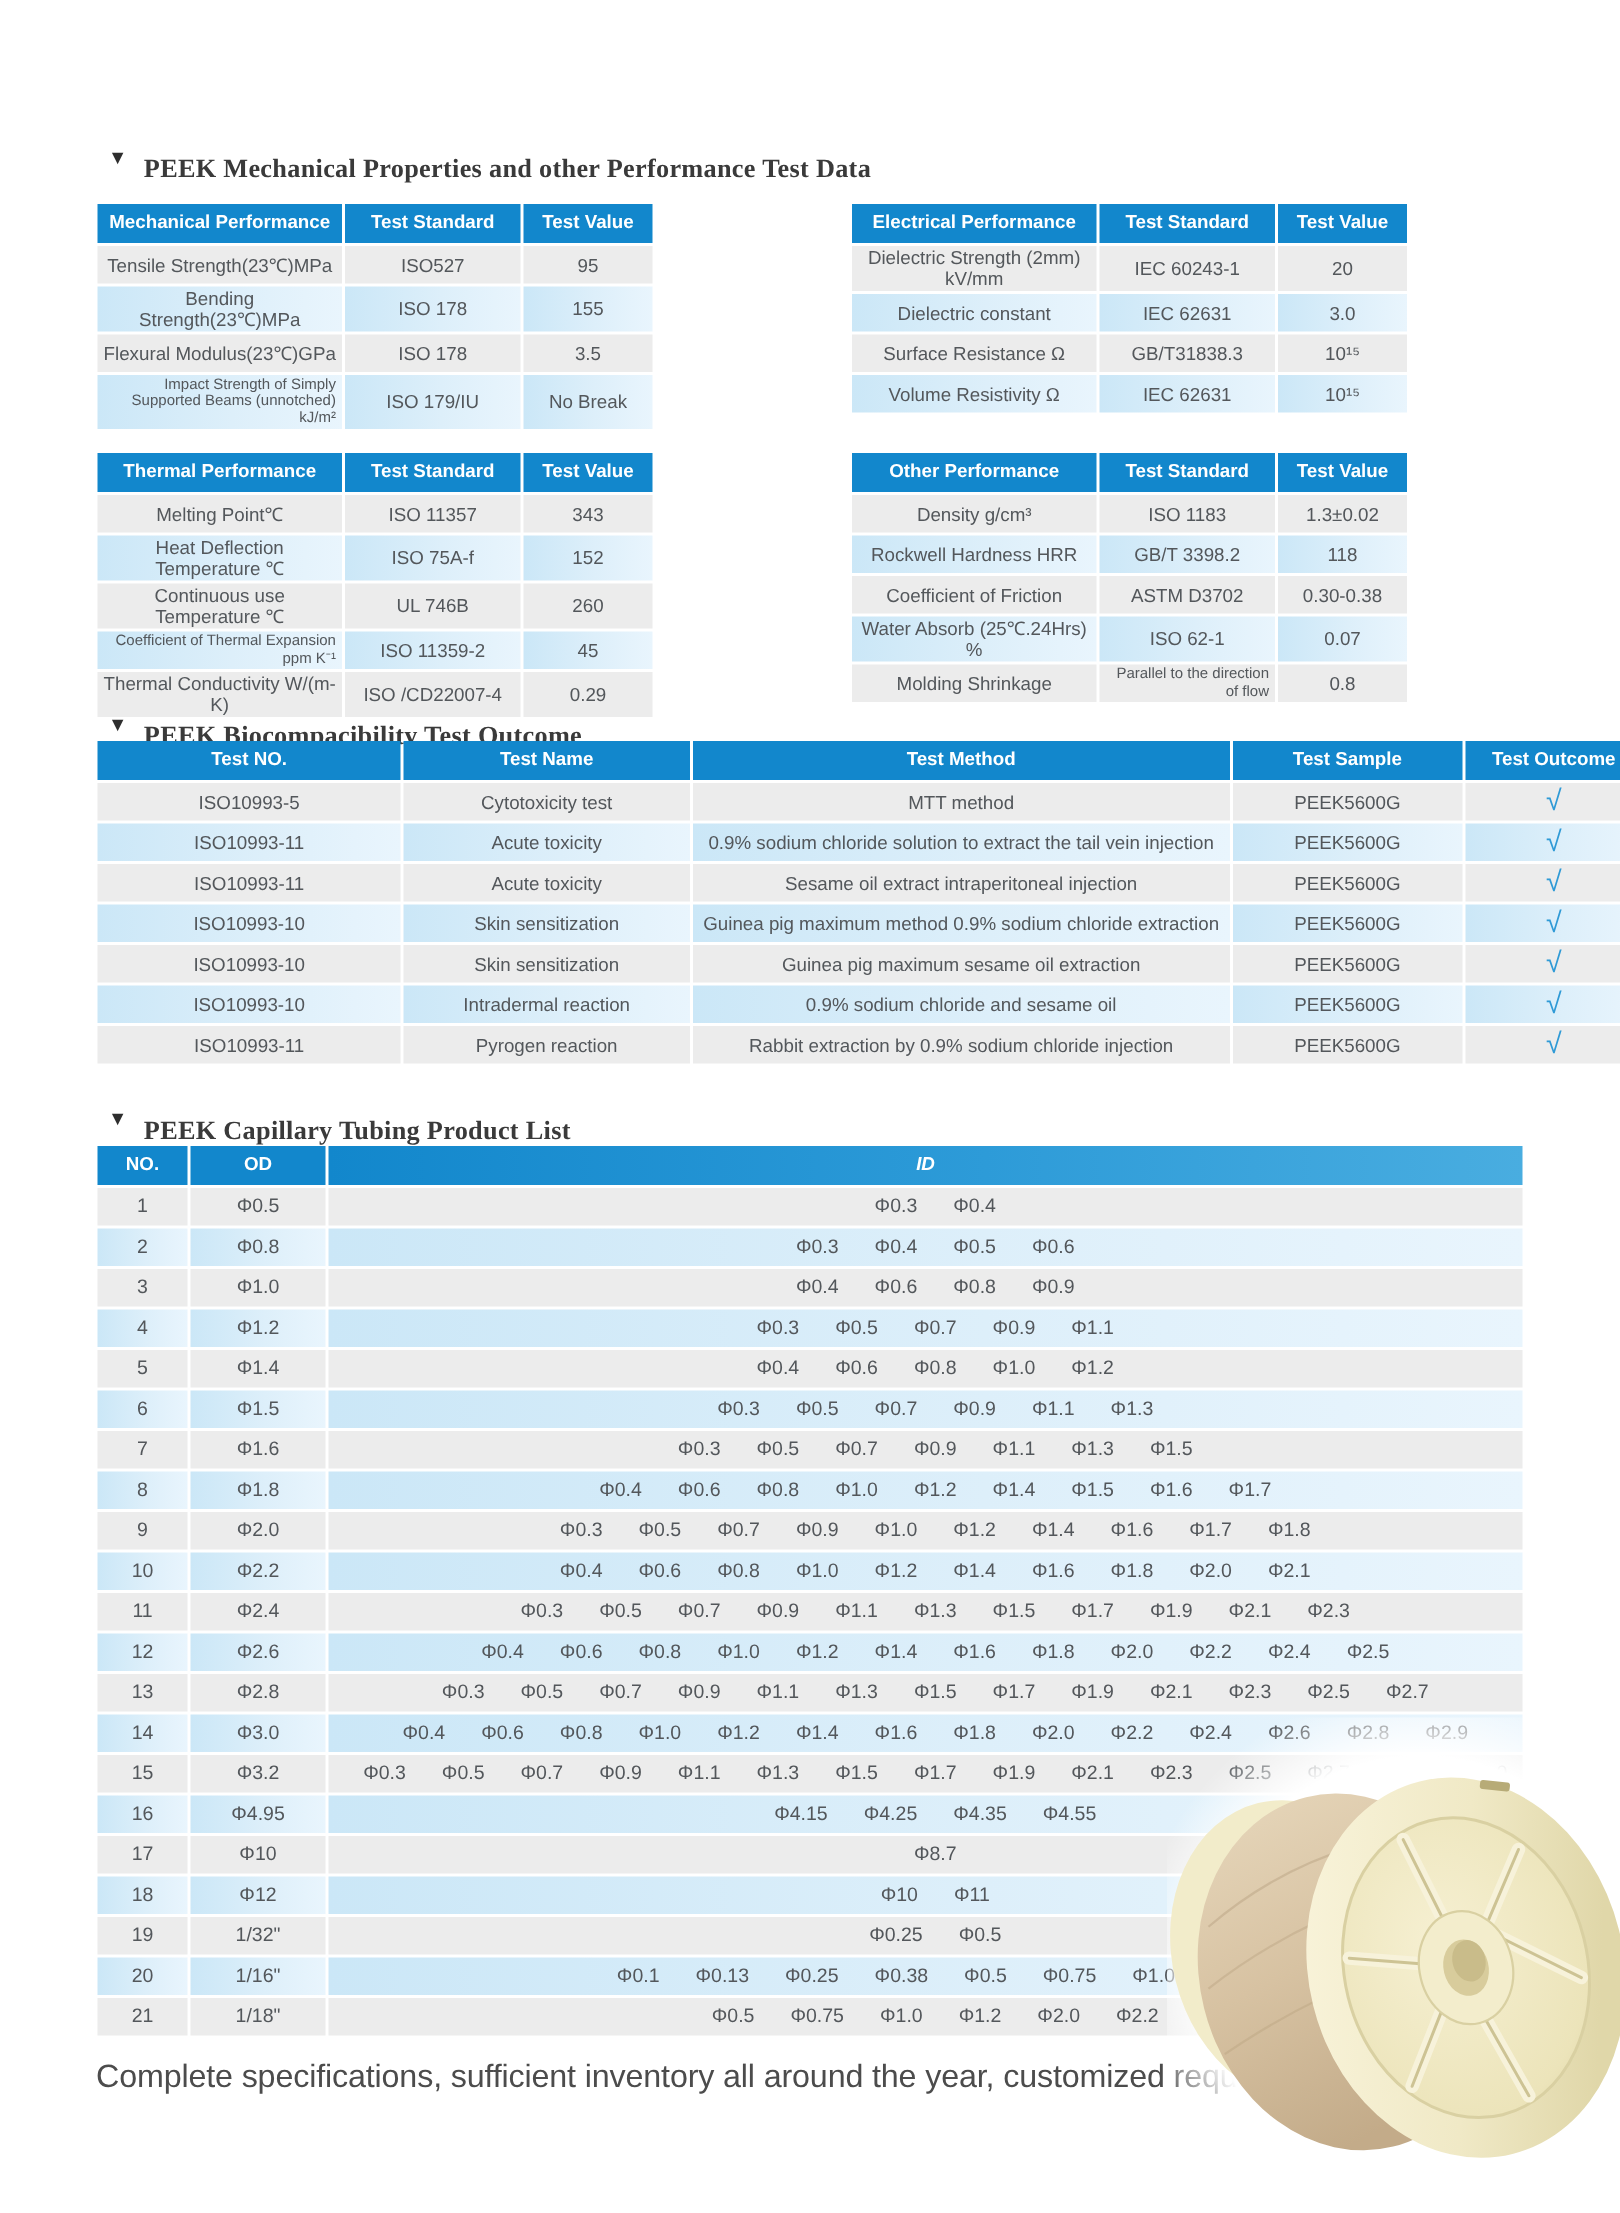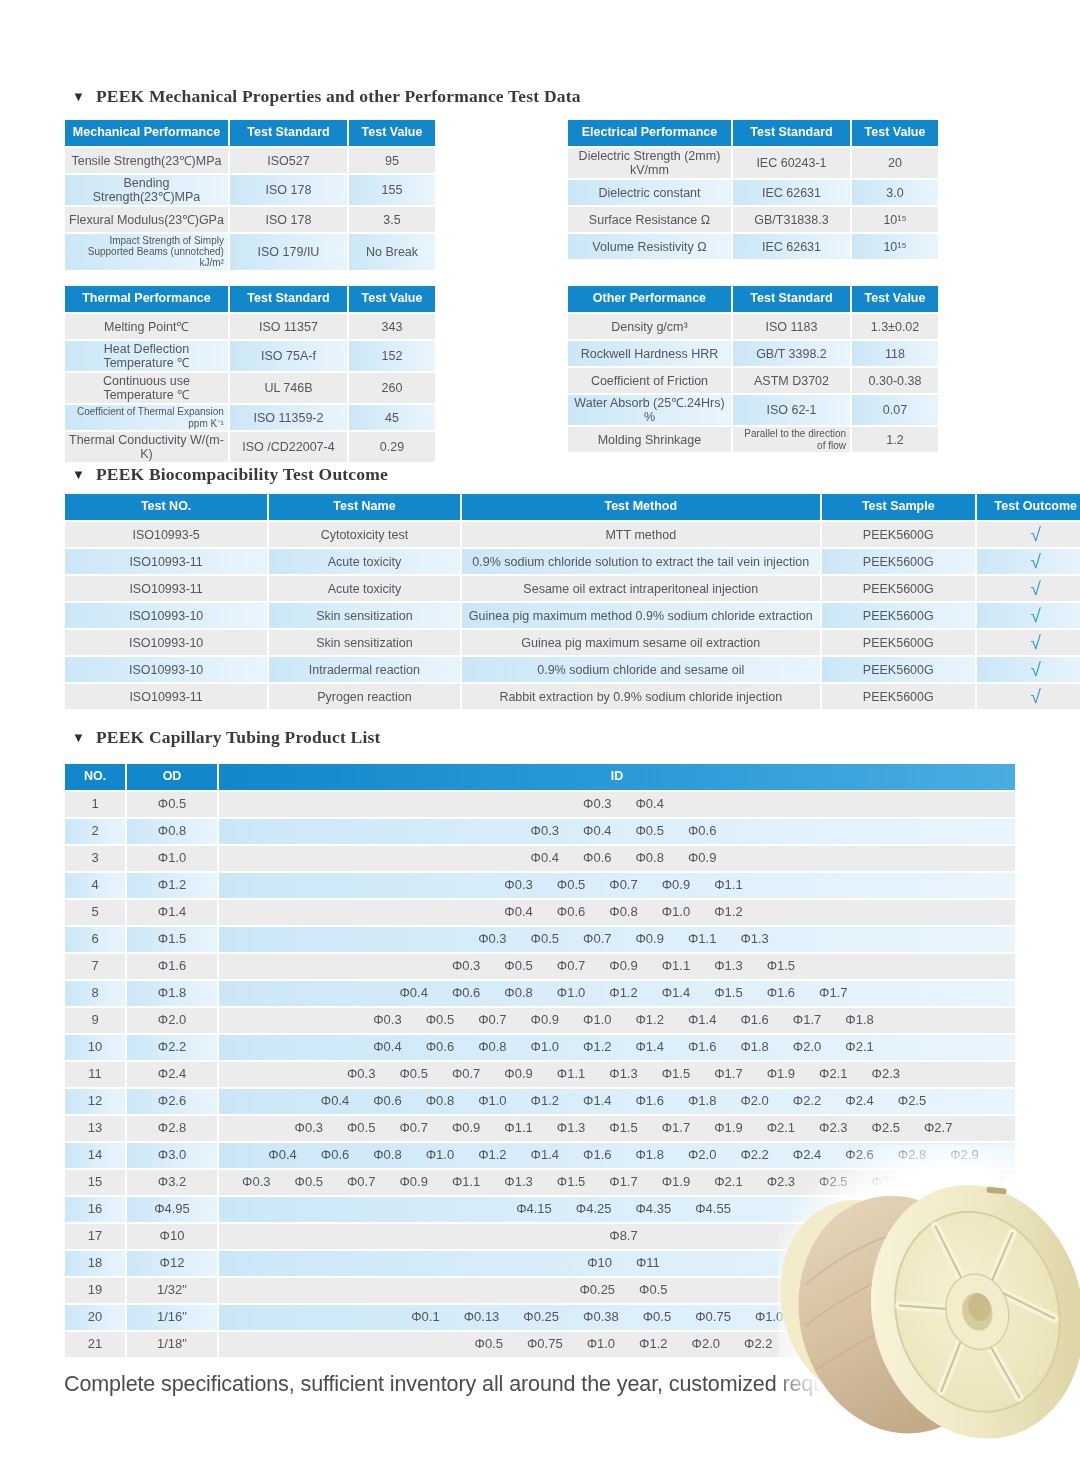--- a/index.html
+++ b/index.html
@@ -1,36 +1,36 @@
 <!DOCTYPE html>
 <html><head>
 <meta charset="utf-8">
 <style>
   html,body{margin:0;padding:0;background:#fff;}
   .page{position:relative;width:1080px;height:1475px;background:#ffffff;overflow:hidden;
         font-family:"Liberation Sans",sans-serif;}
   
   .sec{position:absolute;display:flex;align-items:center;gap:11px;color:#3a3a3a;}
   .sec .tri{font-size:13px;color:#2e2e2e;line-height:1;}
-  .sec .t{font-family:"Liberation Serif",serif;font-weight:700;font-size:17.5px;letter-spacing:.2px;}
+  .sec .t{font-family:"Liberation Serif",serif;font-weight:700;font-size:17.5px;letter-spacing:.2px;margin-top:16px;}
   #sec1{left:72px;top:86px;}
   #sec2{left:72px;top:464px;}
   #sec3{left:72px;top:727px;}
   
   .grid{position:absolute;display:grid;gap:2px;}
-  .ptable{width:370px;grid-template-columns:199fr 143fr 105fr;}
+  .ptable{width:370px;grid-template-columns:199fr 143fr 105fr;margin-top:16px;}
   #tbl-mech{left:65px;top:120px;}
   #tbl-elec{left:568px;top:120px;}
   #tbl-thermal{left:65px;top:286px;border-radius:10px;}
   #tbl-other{left:568px;top:286px;}
   #bio-table{left:65px;top:494px;width:1030px;grid-template-columns:188fr 177fr 333fr 142fr 110fr;}
   #product-table{left:65px;top:764px;width:950px;grid-template-columns:60px 90px 1fr;}
   .hcell{background:#1287cc;color:#fff;font-weight:700;font-size:12.5px;display:flex;
          align-items:center;justify-content:center;min-height:26px;text-align:center;line-height:1.1;}
-  .idh{background:linear-gradient(90deg,#1287cc 0%,#2d9bd8 55%,#49ade0 100%);}
+  .idh{background:linear-gradient(90deg,#1287cc 0%,#2d9bd8 55%,#49ade0 100%);font-style:italic;}
   .cell{font-size:12.5px;color:#53575b;display:flex;align-items:center;justify-content:center;
         min-height:25px;text-align:center;line-height:1.12;padding:1px 4px;box-sizing:border-box;}
   .rg{background:#ececec;}
   .rb{background:linear-gradient(90deg,#cbe7f7 0%,#ddeffa 55%,#e9f5fd 100%);}
   .sm{font-size:10px;text-align:right;}
   .ck{color:#2f9ad6;font-size:19px;}
   .ncell,.ocell{font-size:13px;}
   .idcell{justify-content:center;padding-left:17px;gap:24px;font-size:13px;}
   .idcell span{white-space:nowrap;}
   
@@ -114,21 +114,21 @@
       <div class="cell rb">GB/T 3398.2</div>
       <div class="cell rb">118</div>
       <div class="cell rg">Coefficient of Friction</div>
       <div class="cell rg">ASTM D3702</div>
       <div class="cell rg">0.30-0.38</div>
       <div class="cell rb">Water Absorb (25℃.24Hrs) %</div>
       <div class="cell rb">ISO 62-1</div>
       <div class="cell rb">0.07</div>
       <div class="cell rg">Molding Shrinkage</div>
       <div class="cell rg sm">Parallel to the direction of flow</div>
-      <div class="cell rg">1.2</div>
+      <div class="cell rg">0.8</div>
     </div>
 
   <div class="sec" id="sec2">
     <span class="tri">▼</span>
     <span class="t">PEEK Biocompacibility Test Outcome</span>
   </div>
 
   <div class="grid" id="bio-table">
       <div class="hcell">Test NO.</div>
       <div class="hcell">Test Name</div>

